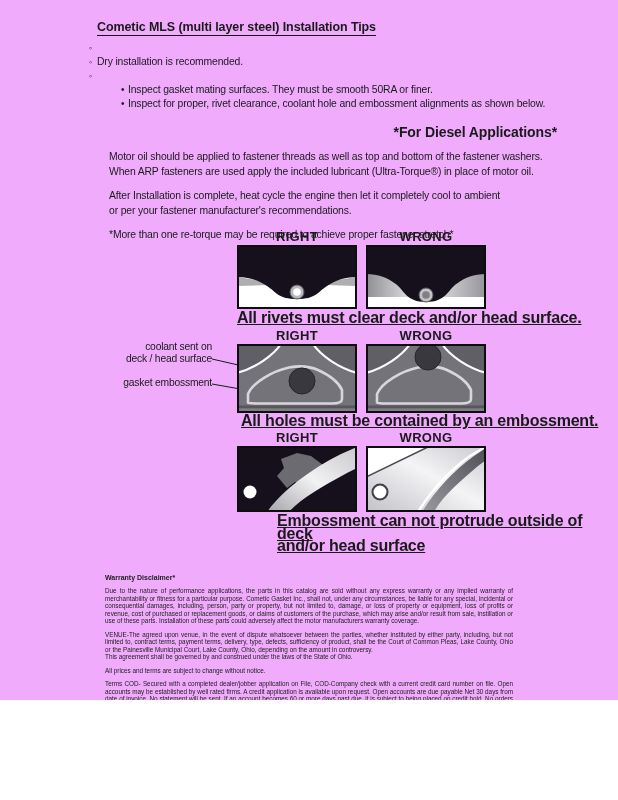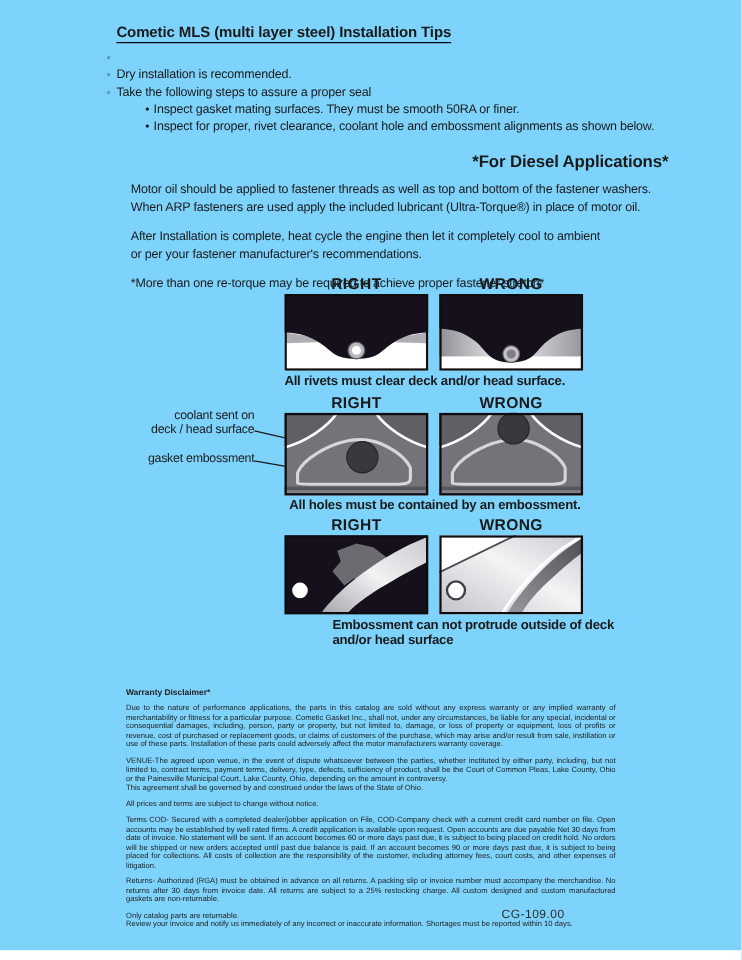--- a/index.html
+++ b/index.html
@@ -1,36 +1,36 @@
 <!DOCTYPE html>
 <html><head>
 <meta charset="utf-8">
 <style>
   * { margin:0; padding:0; box-sizing:border-box; }
   html,body { background:#ffffff; }
   .page {
-    position:relative; width:618px; height:792px; background:#7dd3fc;
+    position:relative; width:618px; height:700px; background:#f0abfc;
     color:#1a1a1a; font-family:"Liberation Sans", sans-serif; overflow:hidden;
   }
   
   .top { position:absolute; left:97px; top:20px; width:460px; }
   .title { font-size:12.5px; font-weight:bold; letter-spacing:-0.1px; }
   .title .title-text { display:inline-block; border-bottom:1.7px solid #000; padding-bottom:1px; }
   .bullets { margin-top:5px; font-size:10.4px; letter-spacing:-0.15px; }
   .bullet { display:flex; align-items:baseline; line-height:14px; white-space:nowrap; margin-left:-8px; }
   .bullet .bmark { width:8px; font-size:9px; }
   .bullet.sub { margin-left:24px; }
   .bullet.sub .bmark { width:7px; font-size:10px; }
   .diesel-heading { font-size:14px; font-weight:bold; margin-top:13px; letter-spacing:-0.1px;text-align:right; }
   .para { margin-top:9px; font-size:10.4px; letter-spacing:-0.15px; }
   .pline { line-height:15px; white-space:nowrap;margin-left:12px; }
   
   .dg-label { position:absolute; width:120px; text-align:center; font-size:13px; font-weight:bold; letter-spacing:0.3px; }
   .dg-box { position:absolute; display:block; }
-  .dg-caption { position:absolute; font-size:11px; font-weight:bold; letter-spacing:-0.2px; line-height:12.5px; }
+  .dg-caption { position:absolute; font-size:16px; font-weight:bold; letter-spacing:-0.2px; line-height:12.5px;text-decoration:underline; }
   .side-label { position:absolute; width:104px; text-align:right; font-size:10.3px; letter-spacing:-0.2px; line-height:11.5px; }
   .leader-svg { position:absolute; left:115px; top:340px; }
   
   .fineprint { position:absolute; left:105px; top:574px; width:408px; color:#222; }
   .fp-head { font-size:7px; font-weight:bold; }
   .fp { font-size:6.35px; line-height:7.5px; text-align:justify; margin-top:6px; }
   .fp.cont { margin-top:0; }
   .page-code { position:absolute; left:386px; top:757px; font-size:10px; letter-spacing:0.4px; color:#2a2a2a;margin-left:32px; }
 </style>
 </head>
@@ -44,21 +44,20 @@
     <div class="bullets">
       <div class="bullet">
         <span class="bmark">◦</span>
       </div>
       <div class="bullet">
         <span class="bmark">◦</span>
         <span>Dry installation is recommended.</span>
       </div>
       <div class="bullet">
         <span class="bmark">◦</span>
-        <span>Take the following steps to assure a proper seal</span>
       </div>
       <div class="bullet sub">
         <span class="bmark">•</span>
         <span>Inspect gasket mating surfaces.  They must be smooth 50RA or finer.</span>
       </div>
       <div class="bullet sub">
         <span class="bmark">•</span>
         <span>Inspect for proper, rivet clearance, coolant hole and embossment alignments as shown below.</span>
       </div>
     </div>

